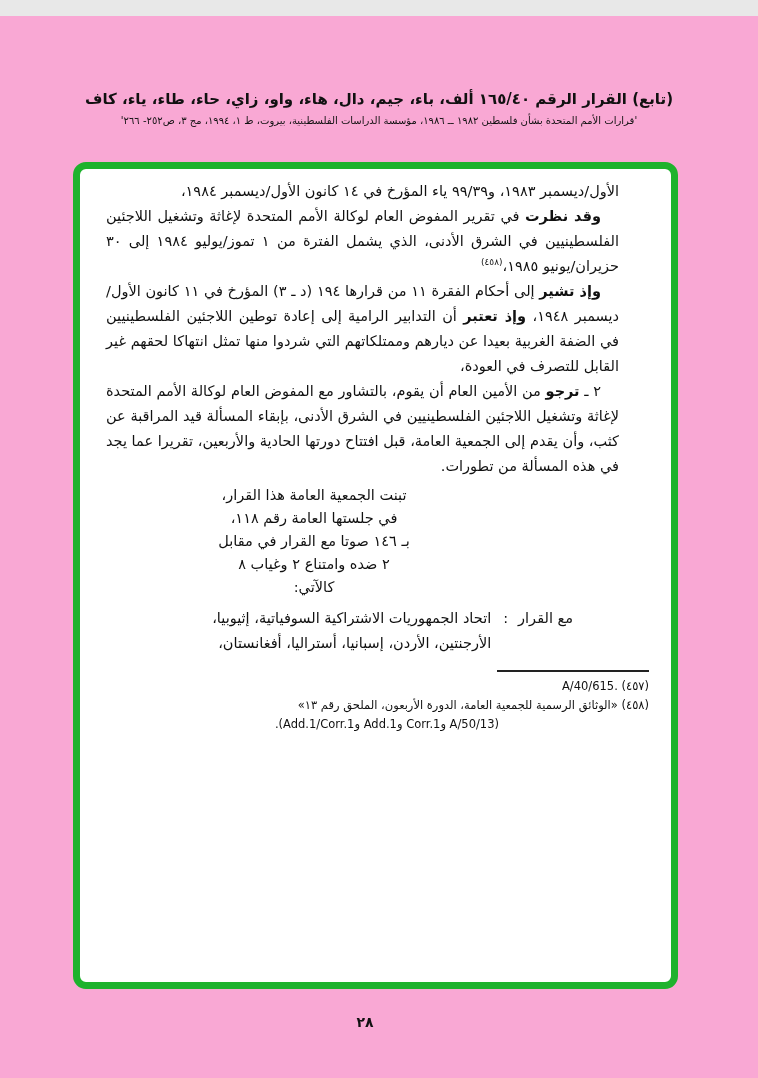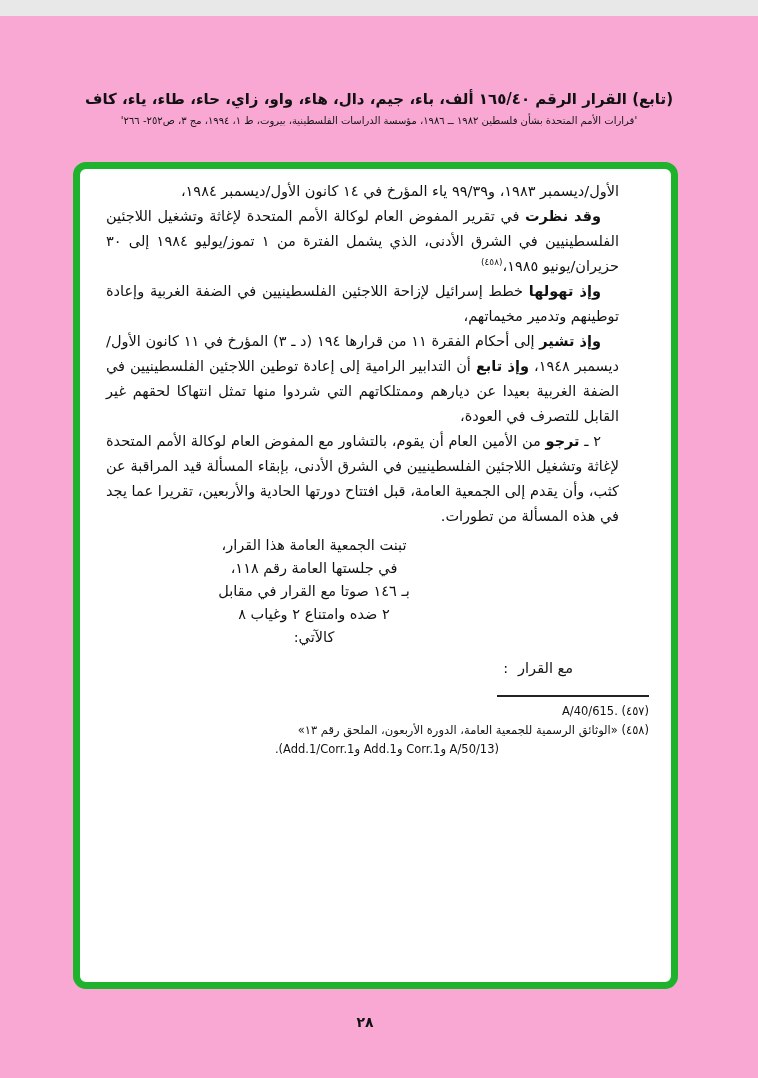--- a/index.html
+++ b/index.html
@@ -66,38 +66,38 @@
   <div class="hdr2">'قرارات الأمم المتحدة بشأن فلسطين ١٩٨٢ ــ ١٩٨٦، مؤسسة الدراسات الفلسطينية، بيروت، ط ١، ١٩٩٤، مج ٣، ص٢٥٢- ٢٦٦'</div>
 
   <div class="frame" style="border-color: rgb(30, 178, 45);">
     <div class="content">
 
       <p class="cont"><span>الأول/ديسمبر ١٩٨٣، و٩٩/٣٩ ياء المؤرخ في ١٤ كانون الأول/ديسمبر ١٩٨٤،</span></p>
 
 
       <p><b>وقد نظرت</b><span> في تقرير المفوض العام لوكالة الأمم المتحدة لإغاثة وتشغيل اللاجئين الفلسطينيين في الشرق الأدنى، الذي يشمل الفترة من ١ تموز/يوليو ١٩٨٤ إلى ٣٠ حزيران/يونيو ١٩٨٥،</span><sup class="ref">(٤٥٨)</sup></p>
 
-      <p><b>وإذ تهولها</b><span> خطط إسرائيل لإزاحة اللاجئين الفلسطينيين في الضفة الغربية وإعادة توطينهم وتدمير مخيماتهم،</span></p>
 
-      <p><b>وإذ تشير</b><span> إلى أحكام الفقرة ١١ من قرارها ١٩٤ (د ـ ٣) المؤرخ في ١١ كانون الأول/ديسمبر ١٩٤٨، </span><b>وإذ تابع</b><span> أن التدابير الرامية إلى إعادة توطين اللاجئين الفلسطينيين في الضفة الغربية بعيدا عن ديارهم وممتلكاتهم التي شردوا منها تمثل انتهاكا لحقهم غير القابل للتصرف في العودة،</span></p>
+      <p><b>وإذ تشير</b><span> إلى أحكام الفقرة ١١ من قرارها ١٩٤ (د ـ ٣) المؤرخ في ١١ كانون الأول/ديسمبر ١٩٤٨، </span><b>وإذ تعتبر</b><span> أن التدابير الرامية إلى إعادة توطين اللاجئين الفلسطينيين في الضفة الغربية بعيدا عن ديارهم وممتلكاتهم التي شردوا منها تمثل انتهاكا لحقهم غير القابل للتصرف في العودة،</span></p>
 
 
       <p><span>٢ ـ </span><b>ترجو</b><span> من الأمين العام أن يقوم، بالتشاور مع المفوض العام لوكالة الأمم المتحدة لإغاثة وتشغيل اللاجئين الفلسطينيين في الشرق الأدنى، بإبقاء المسألة قيد المراقبة عن كثب، وأن يقدم إلى الجمعية العامة، قبل افتتاح دورتها الحادية والأربعين، تقريرا عما يجد في هذه المسألة من تطورات.</span></p>
 
       <div class="adoption">
         <div>تبنت الجمعية العامة هذا القرار،</div>
         <div>في جلستها العامة رقم ١١٨،</div>
         <div>بـ ١٤٦ صوتا مع القرار في مقابل</div>
         <div>٢ ضده وامتناع ٢ وغياب ٨</div>
         <div>كالآتي:</div>
       </div>
 
       <div class="vote">
         <span class="vote-label">مع القرار</span>
         <span class="vote-colon">:</span>
+        <div class="vote-countries">اتحاد الجمهوريات الاشتراكية السوفياتية، إثيوبيا، الأرجنتين، الأردن، إسبانيا، أستراليا، أفغانستان،</div>
       </div>
 
       <div class="footnotes">
         <div class="fn-rule"></div>
         <div class="fn-line"><span>(٤٥٧)</span> <span dir="ltr">A/40/615.</span></div>
         <div class="fn-line">(٤٥٨) «الوثائق الرسمية للجمعية العامة، الدورة الأربعون، الملحق رقم ١٣»</div>
         <div class="fn-line fn-indent">(A/50/13 وCorr.1 وAdd.1 وAdd.1/Corr.1).</div>
       </div>
 
     </div>

